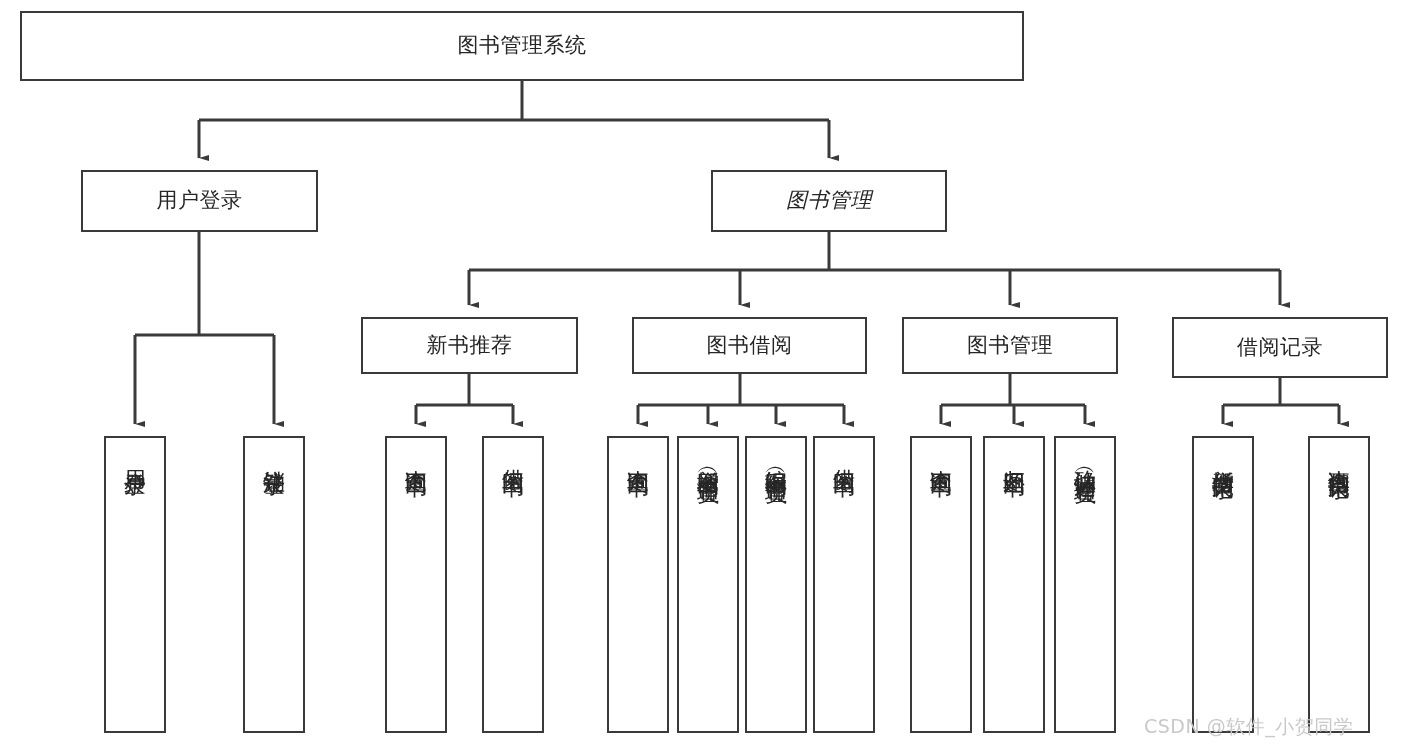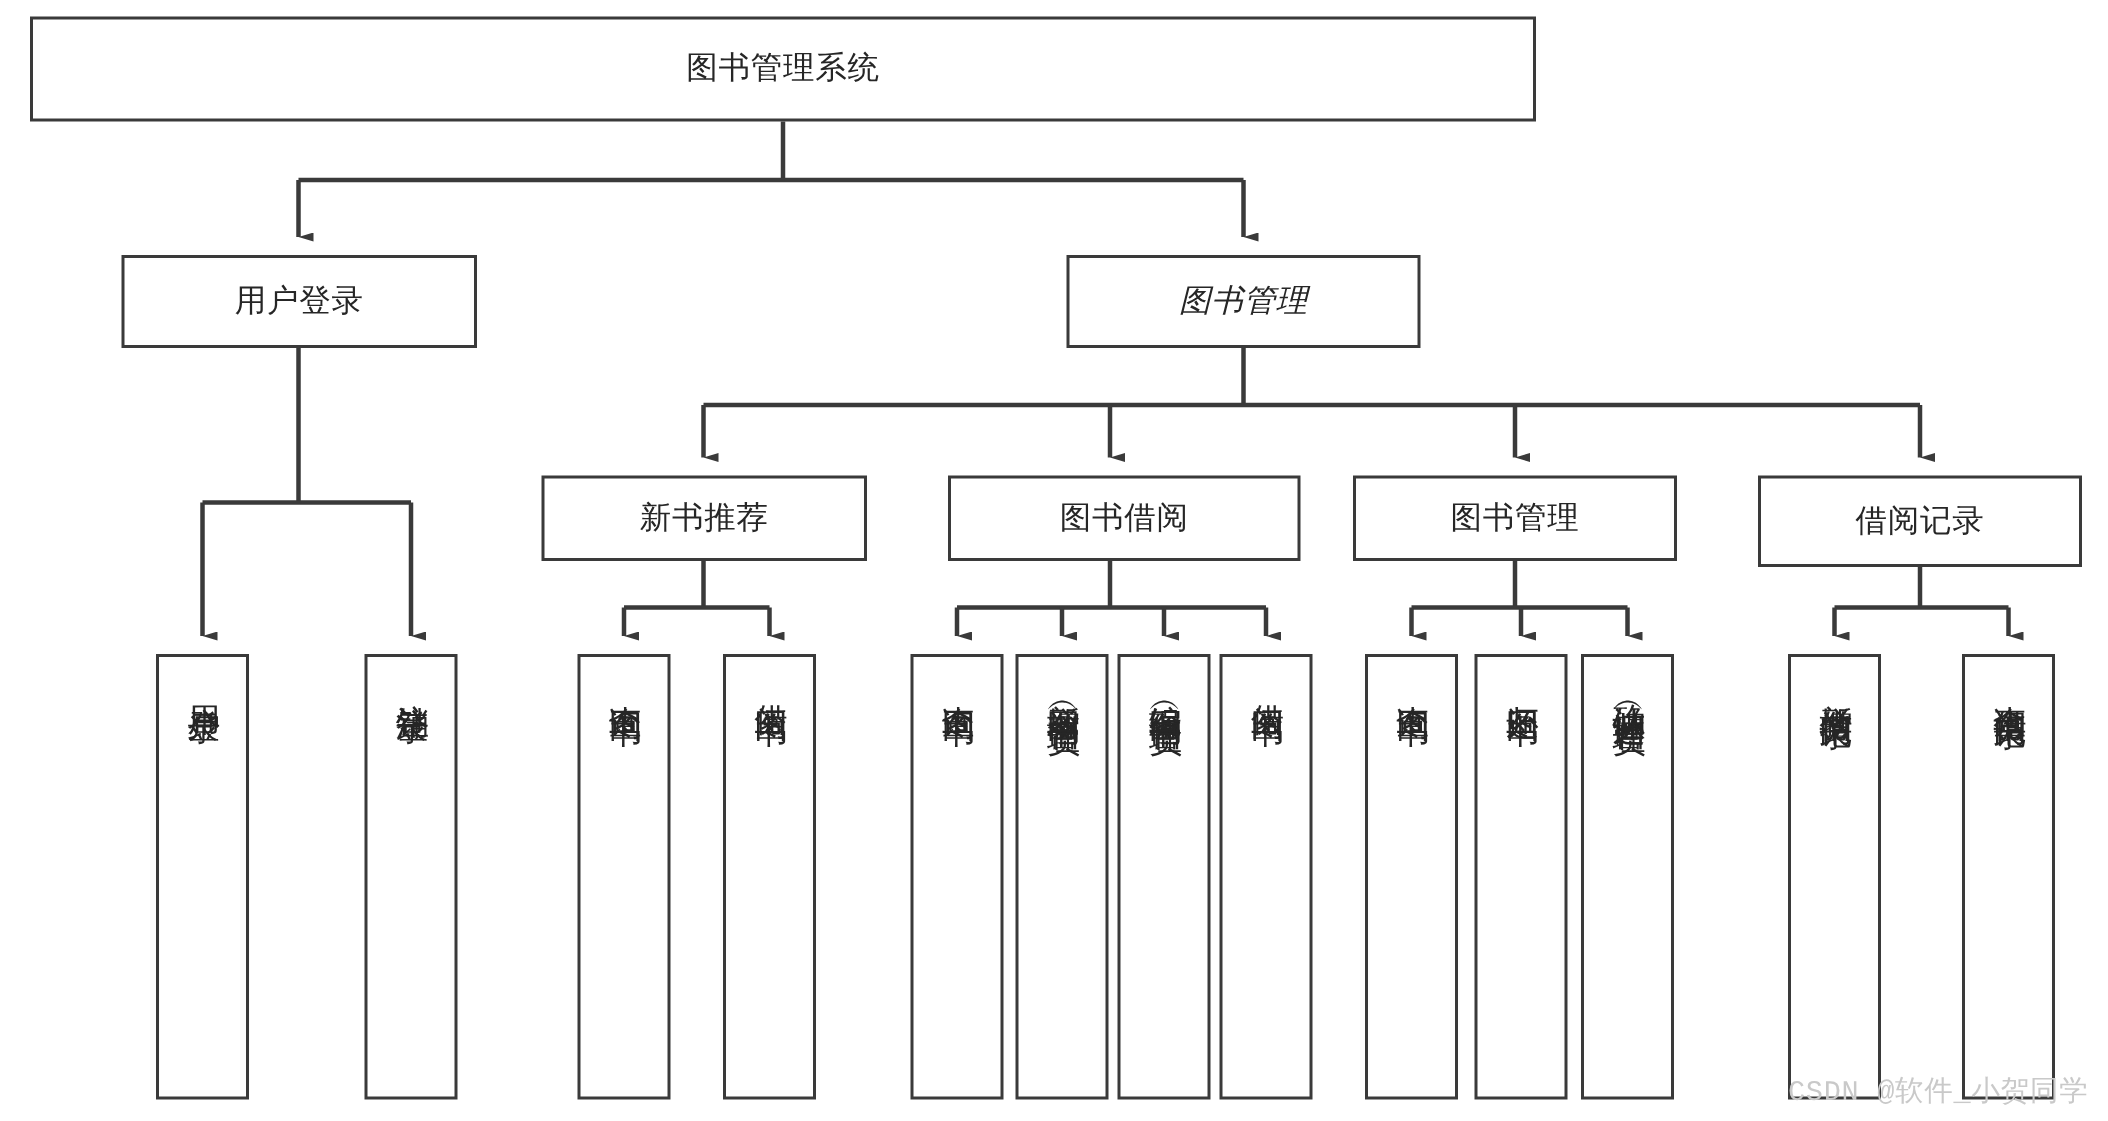--- a/index.html
+++ b/index.html
@@ -173,15 +173,15 @@
   <div class="node-box leaf-box" style="left:1054px; top:436px; width:62px; height:297px;">
     <span class="node-label">确认归还（管理员）</span>
   </div>
   <div class="node-box leaf-box" style="left:1192px; top:436px; width:62px; height:297px;">
     <span class="node-label">新增借阅记录</span>
   </div>
   <div class="node-box leaf-box" style="left:1308px; top:436px; width:62px; height:297px;">
     <span class="node-label">查询借阅记录</span>
   </div>
 
-  <div class="watermark" style="left:1192px; top:714px;font-family:Liberation Mono, monospace;">CSDN @软件_小贺同学</div>
+  <div class="watermark" style="left:1144px; top:714px;">CSDN @软件_小贺同学</div>
 
 </div>
 
 </body></html>

